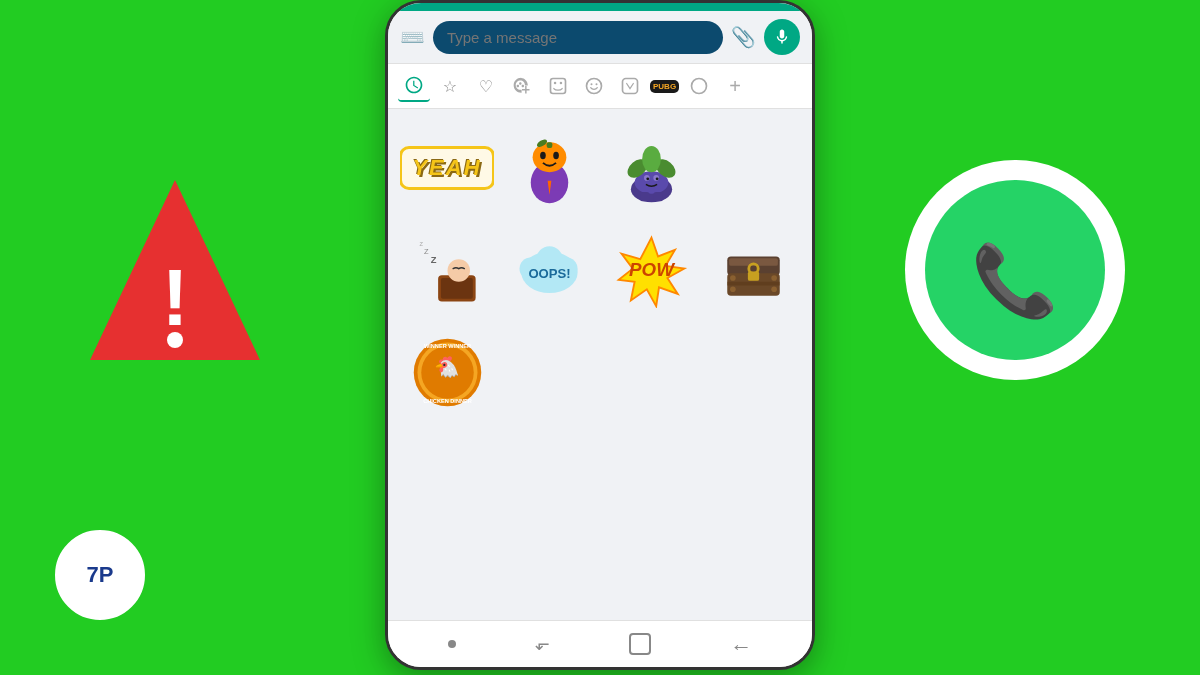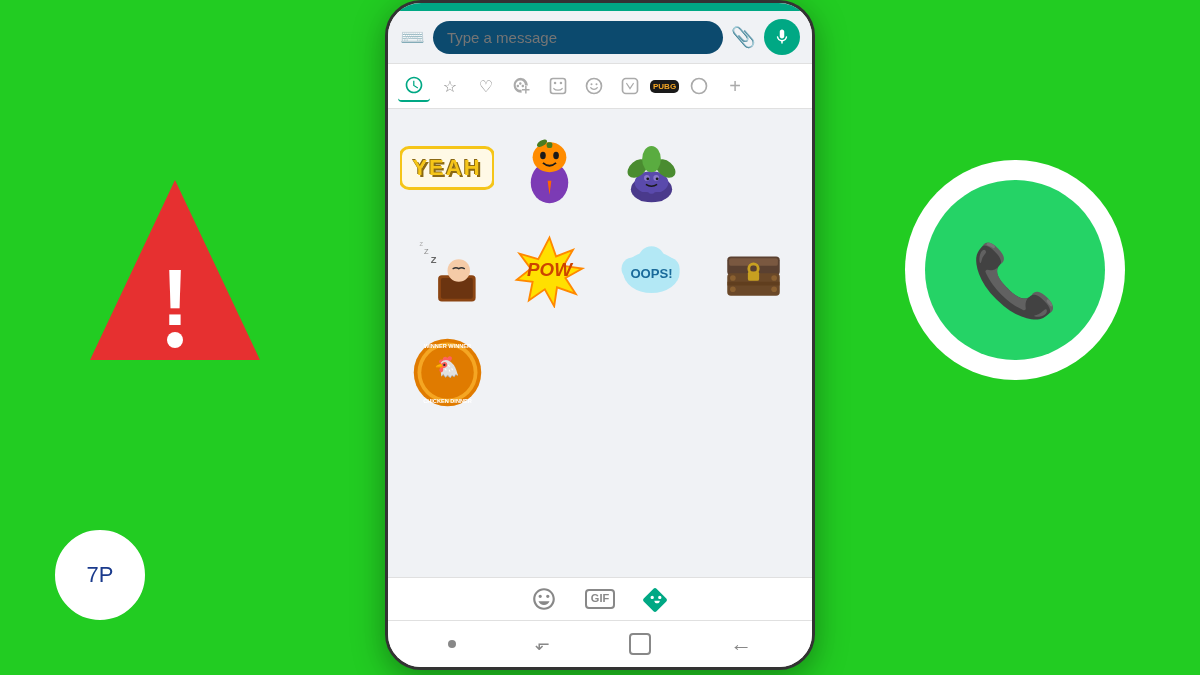--- a/index.html
+++ b/index.html
@@ -42,21 +42,21 @@
       position: absolute;
       left: 55px;
       bottom: 55px;
       width: 90px;
       height: 90px;
       border-radius: 50%;
       background: white;
       display: flex;
       align-items: center;
       justify-content: center;
-      font-weight: 400;
+      font-weight: 700;
       font-size: 22px;
       color: #1a3a8c;
       border: 3px solid white;
     }
 
     
     .phone-frame {
       position: absolute;
       left: 50%;
       top: 0;
@@ -328,21 +328,21 @@
           <rect x="3" y="3" width="18" height="18" rx="9" fill="none" stroke="#aaa" stroke-width="2"></rect>
         </svg>
       </div>
       <div class="tab-item" style="font-size:20px;color:#aaa;">+</div>
     </div>
 
     <div class="sticker-area">
       <div class="sticker-grid">
 
         <div class="sticker-cell">
-          <div style="background:#fff9e6;border:3px solid #f5c518;border-radius:10px;padding:6px 10px;font-size:22px;font-weight:900;color:#f5c518;text-shadow:2px 2px 0 #8b6914,-1px -1px 0 #8b6914;letter-spacing:2px;">YEAH</div>
+          <div style="background:#fff9e6;border:3px solid #f5c518;border-radius:10px;padding:6px 10px;font-size:22px;font-weight:900;color:#f5c518;font-style:italic;text-shadow:2px 2px 0 #8b6914,-1px -1px 0 #8b6914;letter-spacing:2px;">YEAH</div>
         </div>
 
         <div class="sticker-cell">
           <svg width="75" height="75" viewBox="0 0 80 80">
 
             <ellipse cx="40" cy="55" rx="20" ry="22" fill="#7c3bb5"></ellipse>
             <rect x="22" y="53" width="36" height="10" fill="#7c3bb5"></rect>
 
             <polygon points="38,53 42,53 40,68" fill="#ff6600"></polygon>
 
@@ -395,42 +395,42 @@
 
             <text x="22" y="32" font-size="10" fill="#666" font-weight="bold">Z</text>
             <text x="15" y="22" font-size="8" fill="#888">Z</text>
             <text x="10" y="14" font-size="6" fill="#aaa">Z</text>
           </svg>
         </div>
 
         <div class="sticker-cell">
           <svg width="75" height="75" viewBox="0 0 80 80">
 
-            <polygon points="40,5 47,25 65,18 55,35 75,38 57,48 68,65 48,58 45,78 35,60 18,72 22,52 5,50 20,38 8,22 28,28" fill="#ffe000"></polygon>
-            <polygon points="40,5 47,25 65,18 55,35 75,38 57,48 68,65 48,58 45,78 35,60 18,72 22,52 5,50 20,38 8,22 28,28" fill="none" stroke="#ff8800" stroke-width="2"></polygon>
-
-            <text x="40" y="46" text-anchor="middle" font-size="20" font-weight="900" fill="#cc4400" font-family="Arial" font-style="italic">POW</text>
-          </svg>
-        </div>
-
-        <div class="sticker-cell">
-          <svg width="75" height="75" viewBox="0 0 80 80">
-
             <ellipse cx="40" cy="42" rx="30" ry="22" fill="#b3e8f5"></ellipse>
             <circle cx="20" cy="38" r="12" fill="#b3e8f5"></circle>
             <circle cx="58" cy="38" r="12" fill="#b3e8f5"></circle>
             <circle cx="40" cy="28" r="14" fill="#b3e8f5"></circle>
 
             <text x="40" y="48" text-anchor="middle" font-size="14" font-weight="900" fill="#1a6a9a" font-family="Arial">OOPS!</text>
           </svg>
         </div>
 
         <div class="sticker-cell">
           <svg width="75" height="75" viewBox="0 0 80 80">
 
+            <polygon points="40,5 47,25 65,18 55,35 75,38 57,48 68,65 48,58 45,78 35,60 18,72 22,52 5,50 20,38 8,22 28,28" fill="#ffe000"></polygon>
+            <polygon points="40,5 47,25 65,18 55,35 75,38 57,48 68,65 48,58 45,78 35,60 18,72 22,52 5,50 20,38 8,22 28,28" fill="none" stroke="#ff8800" stroke-width="2"></polygon>
+
+            <text x="40" y="46" text-anchor="middle" font-size="20" font-weight="900" fill="#cc4400" font-family="Arial" font-style="italic">POW</text>
+          </svg>
+        </div>
+
+        <div class="sticker-cell">
+          <svg width="75" height="75" viewBox="0 0 80 80">
+
             <rect x="12" y="25" width="56" height="20" rx="4" fill="#5a4030"></rect>
             <rect x="14" y="27" width="52" height="8" rx="2" fill="#7a5840"></rect>
 
             <rect x="12" y="43" width="56" height="24" rx="4" fill="#6a4828"></rect>
 
             <rect x="34" y="41" width="12" height="10" rx="2" fill="#c8a020"></rect>
             <circle cx="40" cy="38" r="5" fill="none" stroke="#c8a020" stroke-width="3"></circle>
 
             <rect x="12" y="52" width="56" height="4" rx="0" fill="#5a3818" opacity="0.6"></rect>
 
@@ -451,35 +451,20 @@
             <text x="40" y="42" text-anchor="middle" font-size="22">🐔</text>
 
             <text x="40" y="14" text-anchor="middle" font-size="6" font-weight="900" fill="white" font-family="Arial">WINNER WINNER</text>
             <text x="40" y="72" text-anchor="middle" font-size="6" font-weight="900" fill="white" font-family="Arial">CHICKEN DINNER</text>
           </svg>
         </div>
 
       </div>
     </div>
 
-    <div class="bottom-bar">
-      <div class="bottom-icon">
-        <svg width="26" height="26" viewBox="0 0 24 24" fill="#888">
-          <path d="M11.99 2C6.47 2 2 6.48 2 12s4.47 10 9.99 10C17.52 22 22 17.52 22 12S17.52 2 11.99 2zM12 20c-4.42 0-8-3.58-8-8s3.58-8 8-8 8 3.58 8 8-3.58 8-8 8zm3.5-9c.83 0 1.5-.67 1.5-1.5S16.33 8 15.5 8 14 8.67 14 9.5s.67 1.5 1.5 1.5zm-7 0c.83 0 1.5-.67 1.5-1.5S9.33 8 8.5 8 7 8.67 7 9.5 7.67 11 8.5 11zm3.5 6.5c2.33 0 4.31-1.46 5.11-3.5H6.89c.8 2.04 2.78 3.5 5.11 3.5z"></path>
-        </svg>
-      </div>
-      <div class="bottom-icon">
-        <span class="gif-badge">GIF</span>
-      </div>
-      <div class="bottom-icon active">
-        <svg width="26" height="26" viewBox="0 0 24 24" fill="#00a884">
-          <path d="M21.5 11.5l-9-9c-.78-.78-2.05-.78-2.83 0l-9 9c-.78.78-.78 2.05 0 2.83l9 9c.78.78 2.05.78 2.83 0l9-9c.78-.79.78-2.05 0-2.83zm-13 .5c-.83 0-1.5-.67-1.5-1.5S7.67 9 8.5 9s1.5.67 1.5 1.5S9.33 12 8.5 12zm4.5 4c-1.38 0-2.5-1.12-2.5-2.5h5c0 1.38-1.12 2.5-2.5 2.5zm2.5-4c-.83 0-1.5-.67-1.5-1.5S14.67 9 15.5 9s1.5.67 1.5 1.5-.67 1.5-1.5 1.5z"></path>
-        </svg>
-      </div>
-    </div>
 
     <div class="phone-nav">
       <div class="nav-dot"></div>
       <div style="font-size:18px;color:#888;">⬐</div>
       <div class="nav-home"></div>
       <div style="font-size:22px;color:#888;">←</div>
     </div>
   </div>
 </div>
 

